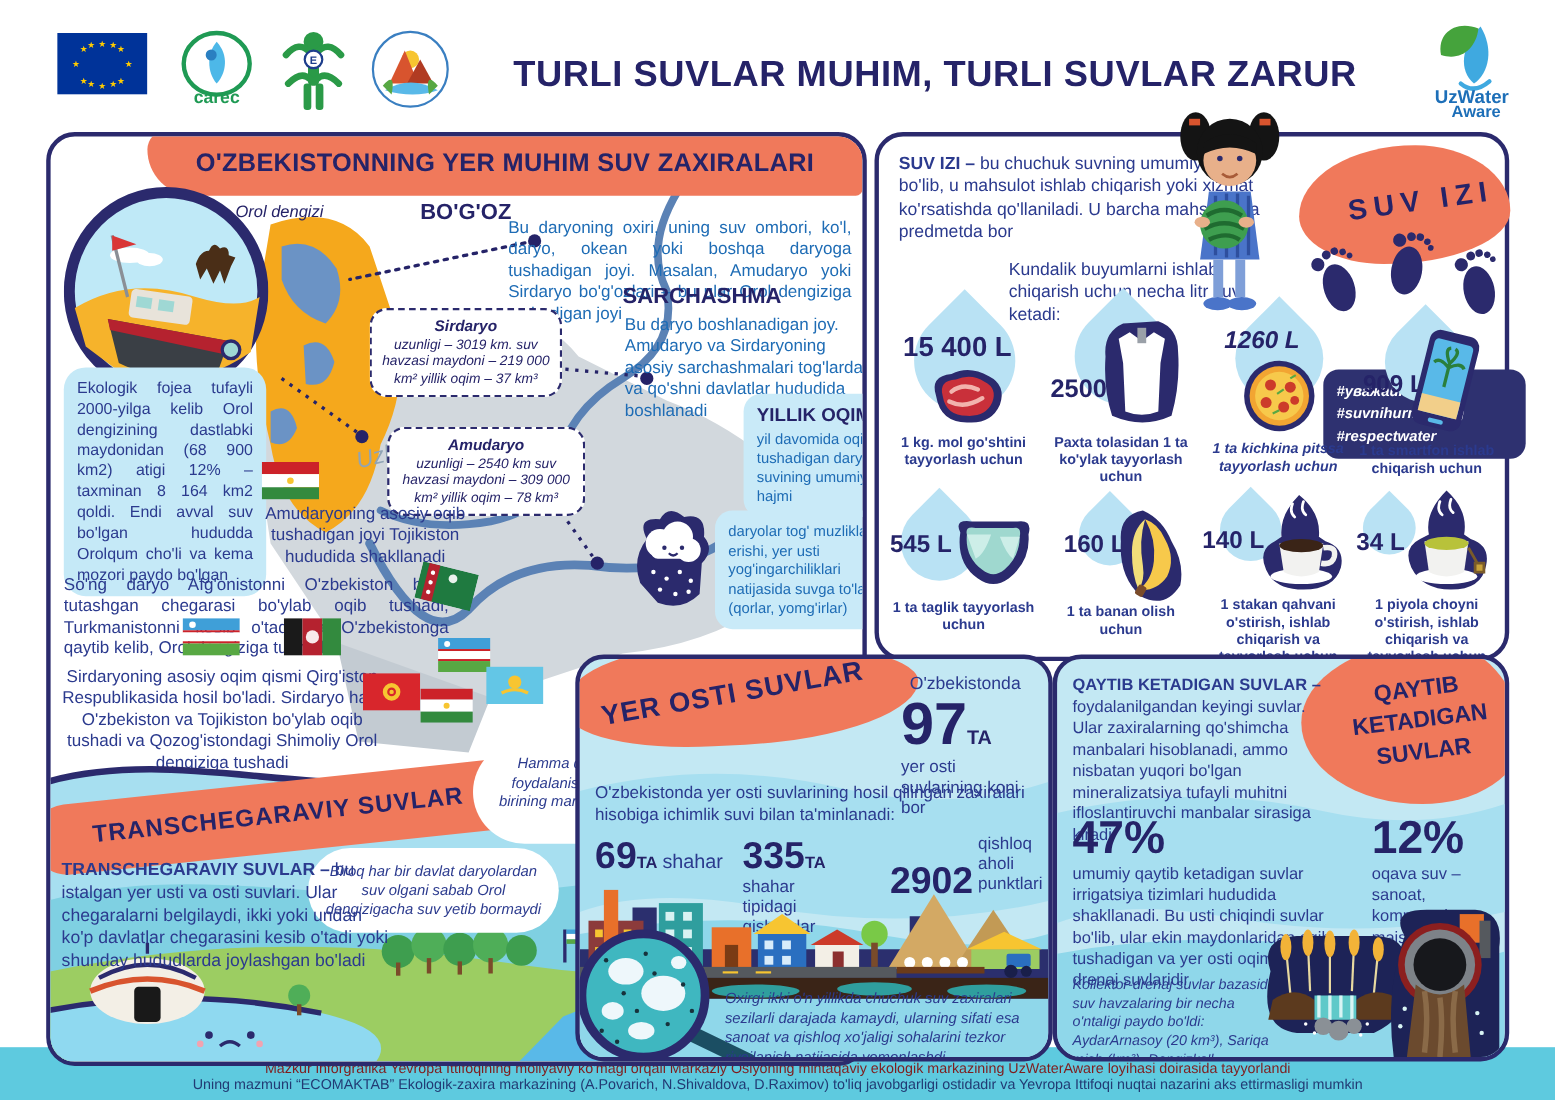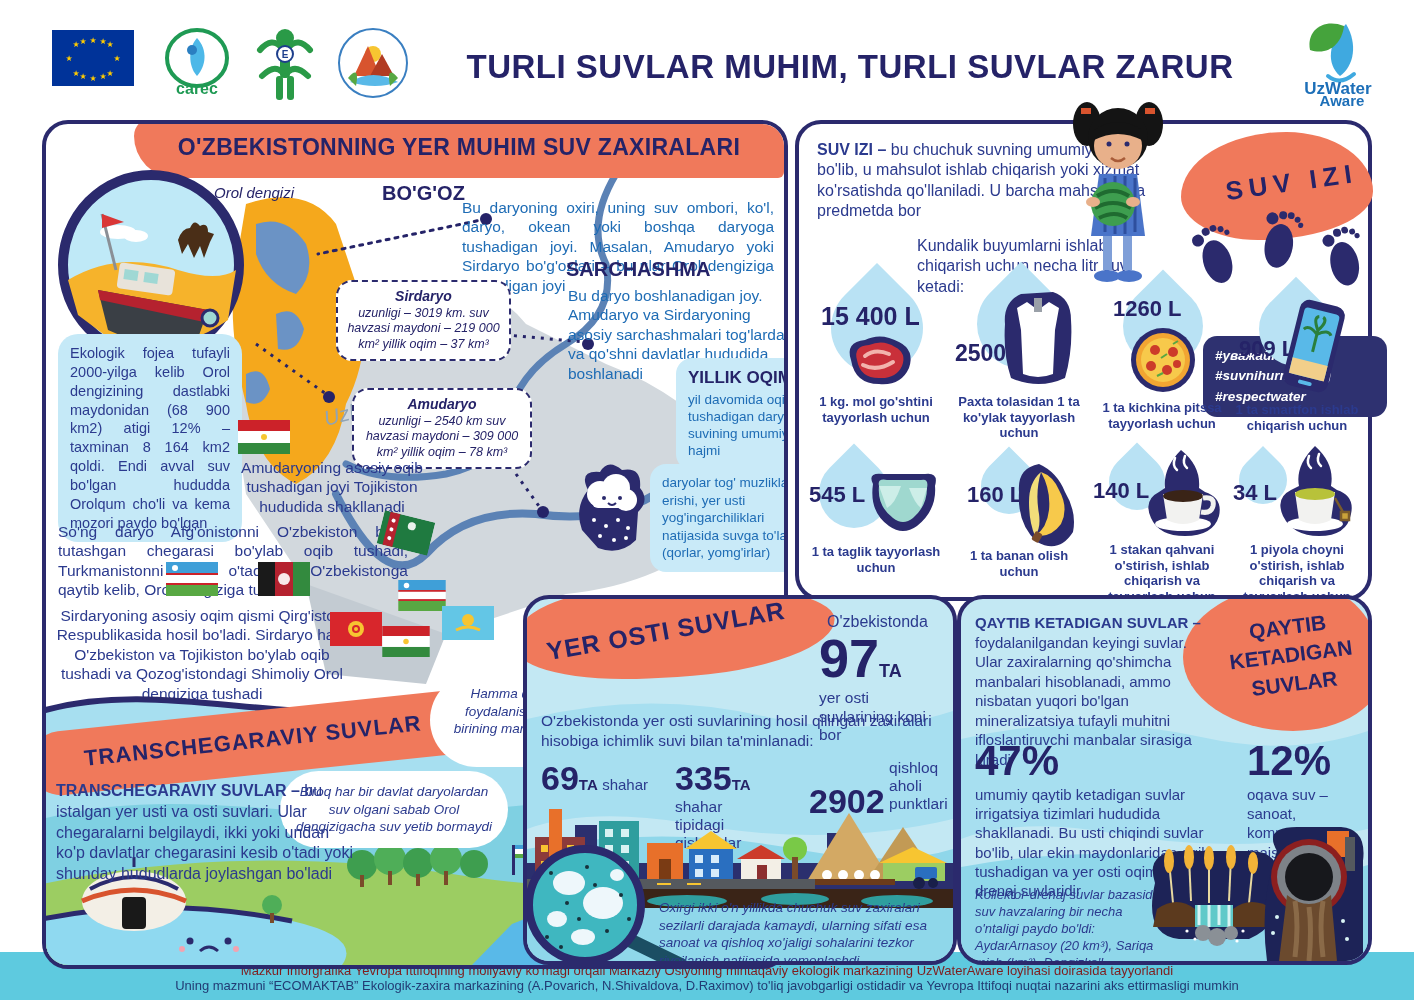--- a/index.html
+++ b/index.html
@@ -409,21 +409,21 @@
     <div class="drop" style="left:28px;top:26px;width:88px;height:88px;"></div>
     <div class="vol" style="left:6px;top:86px;font-size:23px;">2500 L</div>
     <svg class="abs" style="left:52px;top:36px;" width="74" height="96" viewBox="0 0 74 96">
       <path d="M20,4 Q2,12 4,34 Q2,64 10,88 Q38,100 64,88 Q72,60 70,30 Q70,8 52,2 Z" fill="#2b2a6d"></path>
       <path d="M26,12 L37,20 L48,12 L58,18 L54,40 L52,84 Q37,90 22,84 L20,40 L16,18 Z" fill="#fff"></path>
       <rect x="33" y="8" width="8" height="14" fill="#9aa0a8"></rect>
     </svg>
     <div class="cap" style="left:0;top:140px;width:140px;font-weight:bold;">Paxta tolasidan 1 ta ko'ylak tayyorlash uchun</div>
   </div>
 
-  <div class="abs" style="left:294px;top:140px;width:138px;height:175px;">
+  <div class="abs" style="left:294px;top:140px;width:138px;height:175px;font-style:italic;">
     <div class="drop" style="left:30px;top:22px;width:80px;height:80px;"></div>
     <div class="vol" style="left:20px;top:32px;font-size:22px;">1260 L</div>
     <svg class="abs" style="left:36px;top:62px;" width="68" height="68" viewBox="0 0 68 68">
       <circle cx="34" cy="34" r="32" fill="#2b2a6d"></circle>
       <circle cx="34" cy="34" r="27" fill="#f2a532"></circle>
       <circle cx="34" cy="34" r="22" fill="#f7c94b"></circle>
       <g fill="#cc3b2a">
           <circle cx="26" cy="24" r="5"></circle>
           <circle cx="44" cy="26" r="5"></circle>
           <circle cx="22" cy="40" r="5"></circle>
@@ -515,21 +515,21 @@
   <div class="abs t-navy" style="left:300px;top:14px;font-size:16px;">O'zbekistonda</div>
   <div class="abs" style="left:292px;top:28px;width:130px;">
     <span class="bignum" style="font-size:54px;">97</span><span class="bignum" style="font-size:18px;">TA</span>
     <span class="t-navy" style="font-size:15.5px;display:inline-block;width:116px;vertical-align:6px;line-height:1.2;">yer osti suvlarining koni bor</span>
   </div>
 
   <div class="abs t-navy" style="left:14px;top:112px;width:400px;font-size:15.5px;line-height:1.3;">O'zbekistonda yer osti suvlarining hosil qilingan zaxiralari hisobiga ichimlik suvi bilan ta'minlanadi:</div>
 
   <div class="abs" style="left:14px;top:160px;">
     <span class="bignum" style="font-size:34px;">69</span><span class="bignum" style="font-size:15px;">TA</span>
-    <span class="t-navy" style="font-size:15px;margin-top:28px;">shahar</span>
+    <span class="t-navy" style="font-size:18px;margin-top:28px;">shahar</span>
   </div>
   <div class="abs" style="left:148px;top:160px;width:140px;">
     <span class="bignum" style="font-size:34px;">335</span><span class="bignum" style="font-size:15px;">TA</span>
     <span class="t-navy" style="font-size:15.5px;display:inline-block;width:72px;vertical-align:4px;line-height:1.15;">shahar tipidagi qishloqlar</span>
   </div>
   <div class="abs" style="left:282px;top:160px;width:142px;">
     <span class="bignum" style="font-size:34px;">2902</span>
     <span class="t-navy" style="font-size:15.5px;display:inline-block;width:48px;vertical-align:4px;line-height:1.15;">qishloq aholi punktlari</span>
   </div>
 

